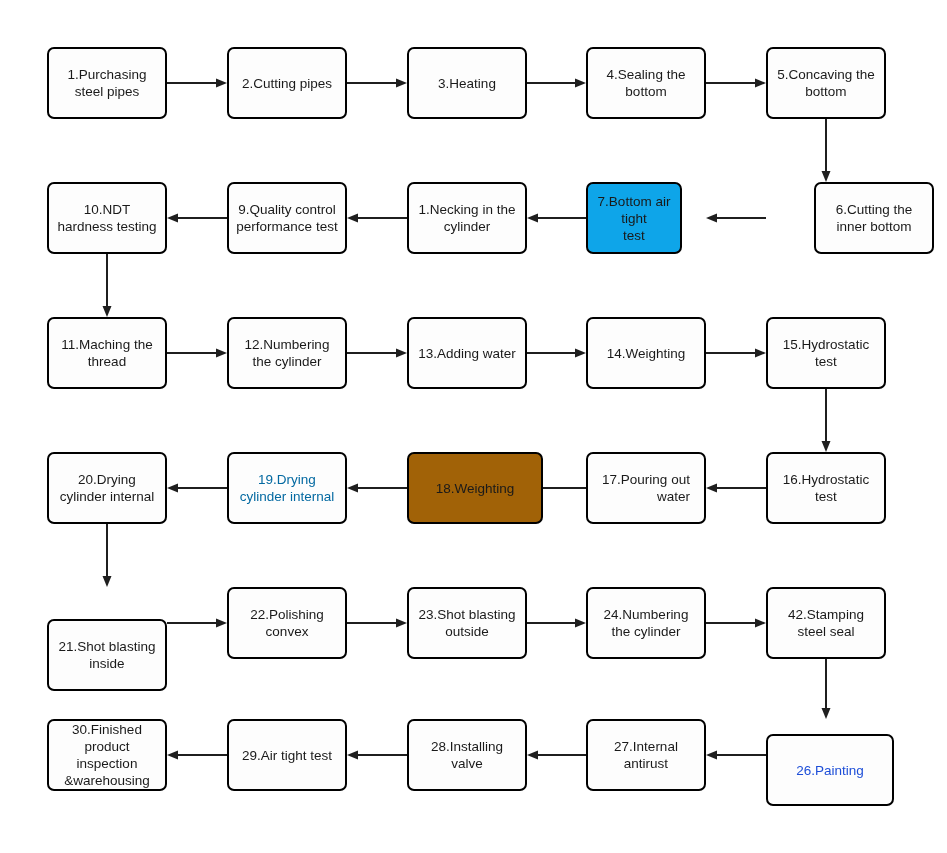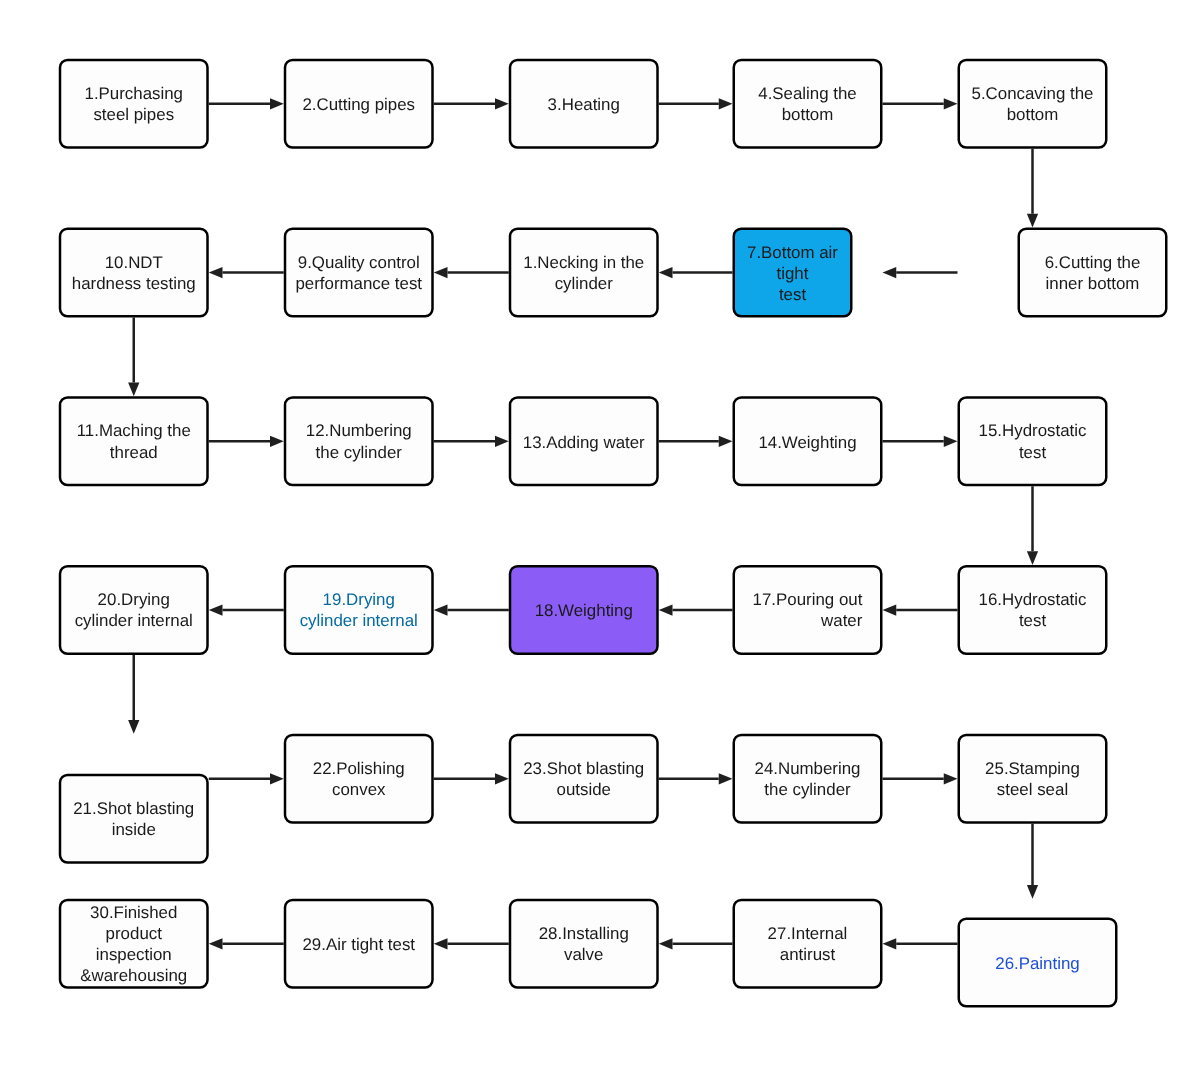--- a/index.html
+++ b/index.html
@@ -188,34 +188,34 @@
       <div class="node" style="left: 227px; top: 317px; width: 120px; height: 72px; background: rgb(253, 253, 253); border-color: rgb(0, 0, 0); color: rgb(26, 26, 26);">12.Numbering
 the cylinder</div>
       <div class="node" style="left: 407px; top: 317px; width: 120px; height: 72px; background: rgb(253, 253, 253); border-color: rgb(0, 0, 0); color: rgb(26, 26, 26);">13.Adding water</div>
       <div class="node" style="left: 586px; top: 317px; width: 120px; height: 72px; background: rgb(253, 253, 253); border-color: rgb(0, 0, 0); color: rgb(26, 26, 26);">14.Weighting</div>
       <div class="node" style="left: 766px; top: 317px; width: 120px; height: 72px; background: rgb(253, 253, 253); border-color: rgb(0, 0, 0); color: rgb(26, 26, 26);">15.Hydrostatic
 test</div>
       <div class="node" style="left: 766px; top: 452px; width: 120px; height: 72px; background: rgb(253, 253, 253); border-color: rgb(0, 0, 0); color: rgb(26, 26, 26);">16.Hydrostatic
 test</div>
       <div class="node" style="left: 586px; top: 452px; width: 120px; height: 72px; background: rgb(253, 253, 253); border-color: rgb(0, 0, 0); color: rgb(26, 26, 26); text-align: right;">17.Pouring out
 water</div>
-      <div class="node" style="left: 407px; top: 452px; width: 120px; height: 72px; background: #8b5cf6; border-color: rgb(0, 0, 0); color: rgb(26, 26, 26);">18.Weighting</div>
+      <div class="node" style="left: 407px; top: 452px; width: 136px; height: 72px; background: #a16207; border-color: rgb(0, 0, 0); color: rgb(26, 26, 26);">18.Weighting</div>
       <div class="node" style="left: 227px; top: 452px; width: 120px; height: 72px; background: rgb(253, 253, 253); border-color: rgb(0, 0, 0); color: #0369a1;">19.Drying
 cylinder internal</div>
       <div class="node" style="left: 47px; top: 452px; width: 120px; height: 72px; background: rgb(253, 253, 253); border-color: rgb(0, 0, 0); color: rgb(26, 26, 26);">20.Drying
 cylinder internal</div>
       <div class="node" style="left: 47px; top: 587px; width: 120px; height: 72px; background: rgb(253, 253, 253); border-color: rgb(0, 0, 0); color: rgb(26, 26, 26); margin-top: 32px;">21.Shot blasting
 inside</div>
       <div class="node" style="left: 227px; top: 587px; width: 120px; height: 72px; background: rgb(253, 253, 253); border-color: rgb(0, 0, 0); color: rgb(26, 26, 26);">22.Polishing
 convex</div>
       <div class="node" style="left: 407px; top: 587px; width: 120px; height: 72px; background: rgb(253, 253, 253); border-color: rgb(0, 0, 0); color: rgb(26, 26, 26);">23.Shot blasting
 outside</div>
       <div class="node" style="left: 586px; top: 587px; width: 120px; height: 72px; background: rgb(253, 253, 253); border-color: rgb(0, 0, 0); color: rgb(26, 26, 26);">24.Numbering
 the cylinder</div>
-      <div class="node" style="left: 766px; top: 587px; width: 120px; height: 72px; background: rgb(253, 253, 253); border-color: rgb(0, 0, 0); color: rgb(26, 26, 26);">25.Stamping
+      <div class="node" style="left: 766px; top: 587px; width: 120px; height: 72px; background: rgb(253, 253, 253); border-color: rgb(0, 0, 0); color: rgb(26, 26, 26);">42.Stamping
 steel seal</div>
       <div class="node" style="left: 766px; top: 734px; width: 128px; height: 72px; background: rgb(253, 253, 253); border-color: rgb(0, 0, 0); color: #1d4ed8;">26.Painting</div>
       <div class="node" style="left: 586px; top: 719px; width: 120px; height: 72px; background: rgb(253, 253, 253); border-color: rgb(0, 0, 0); color: rgb(26, 26, 26);">27.Internal
 antirust</div>
       <div class="node" style="left: 407px; top: 719px; width: 120px; height: 72px; background: rgb(253, 253, 253); border-color: rgb(0, 0, 0); color: rgb(26, 26, 26);">28.Installing
 valve</div>
       <div class="node" style="left: 227px; top: 719px; width: 120px; height: 72px; background: rgb(253, 253, 253); border-color: rgb(0, 0, 0); color: rgb(26, 26, 26);">29.Air tight test</div>
       <div class="node" style="left: 47px; top: 719px; width: 120px; height: 72px; background: rgb(253, 253, 253); border-color: rgb(0, 0, 0); color: rgb(26, 26, 26);">30.Finished
 product
 inspection

